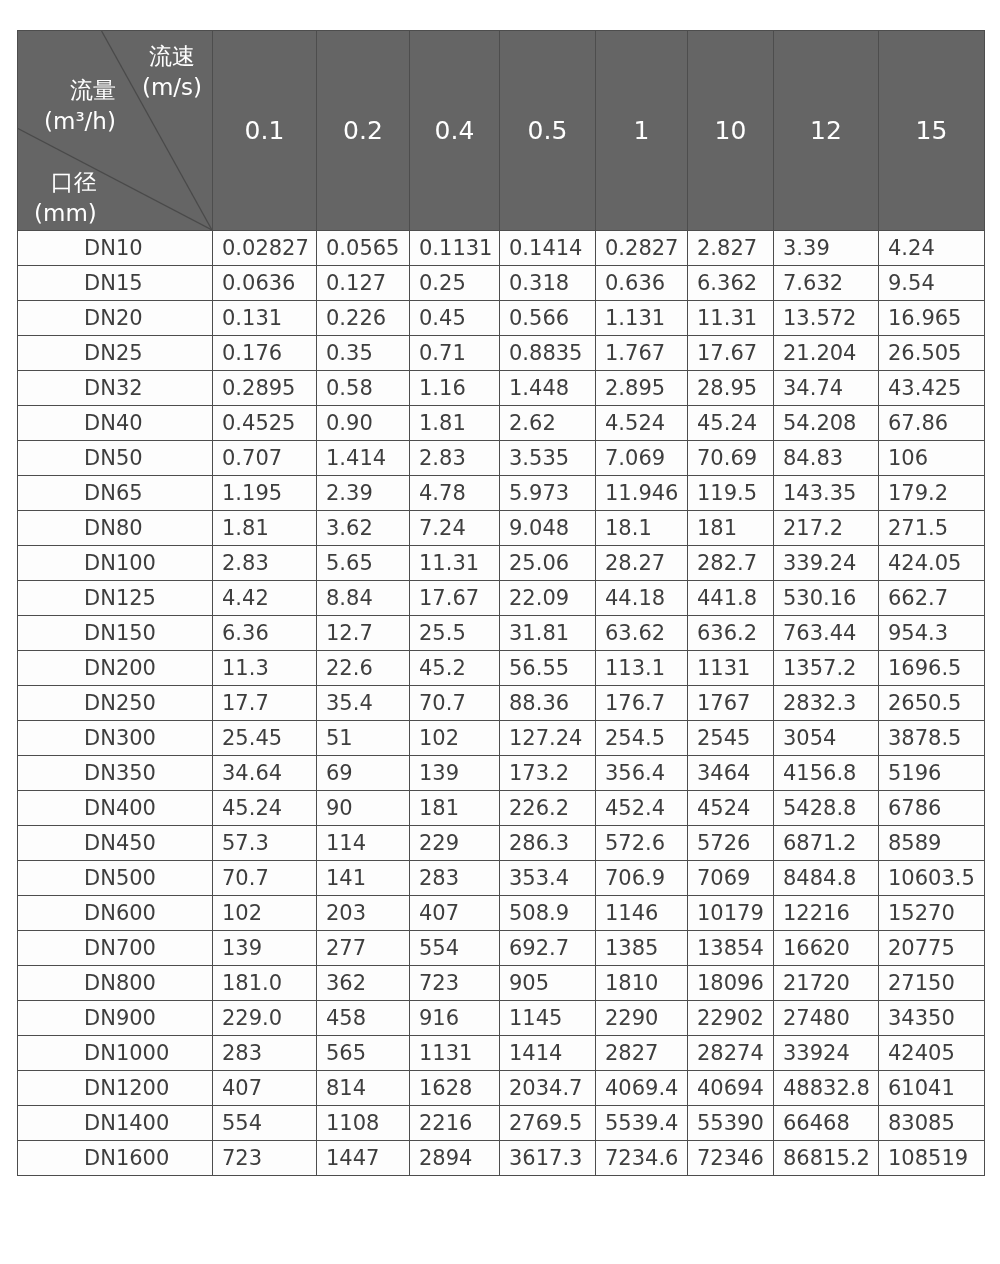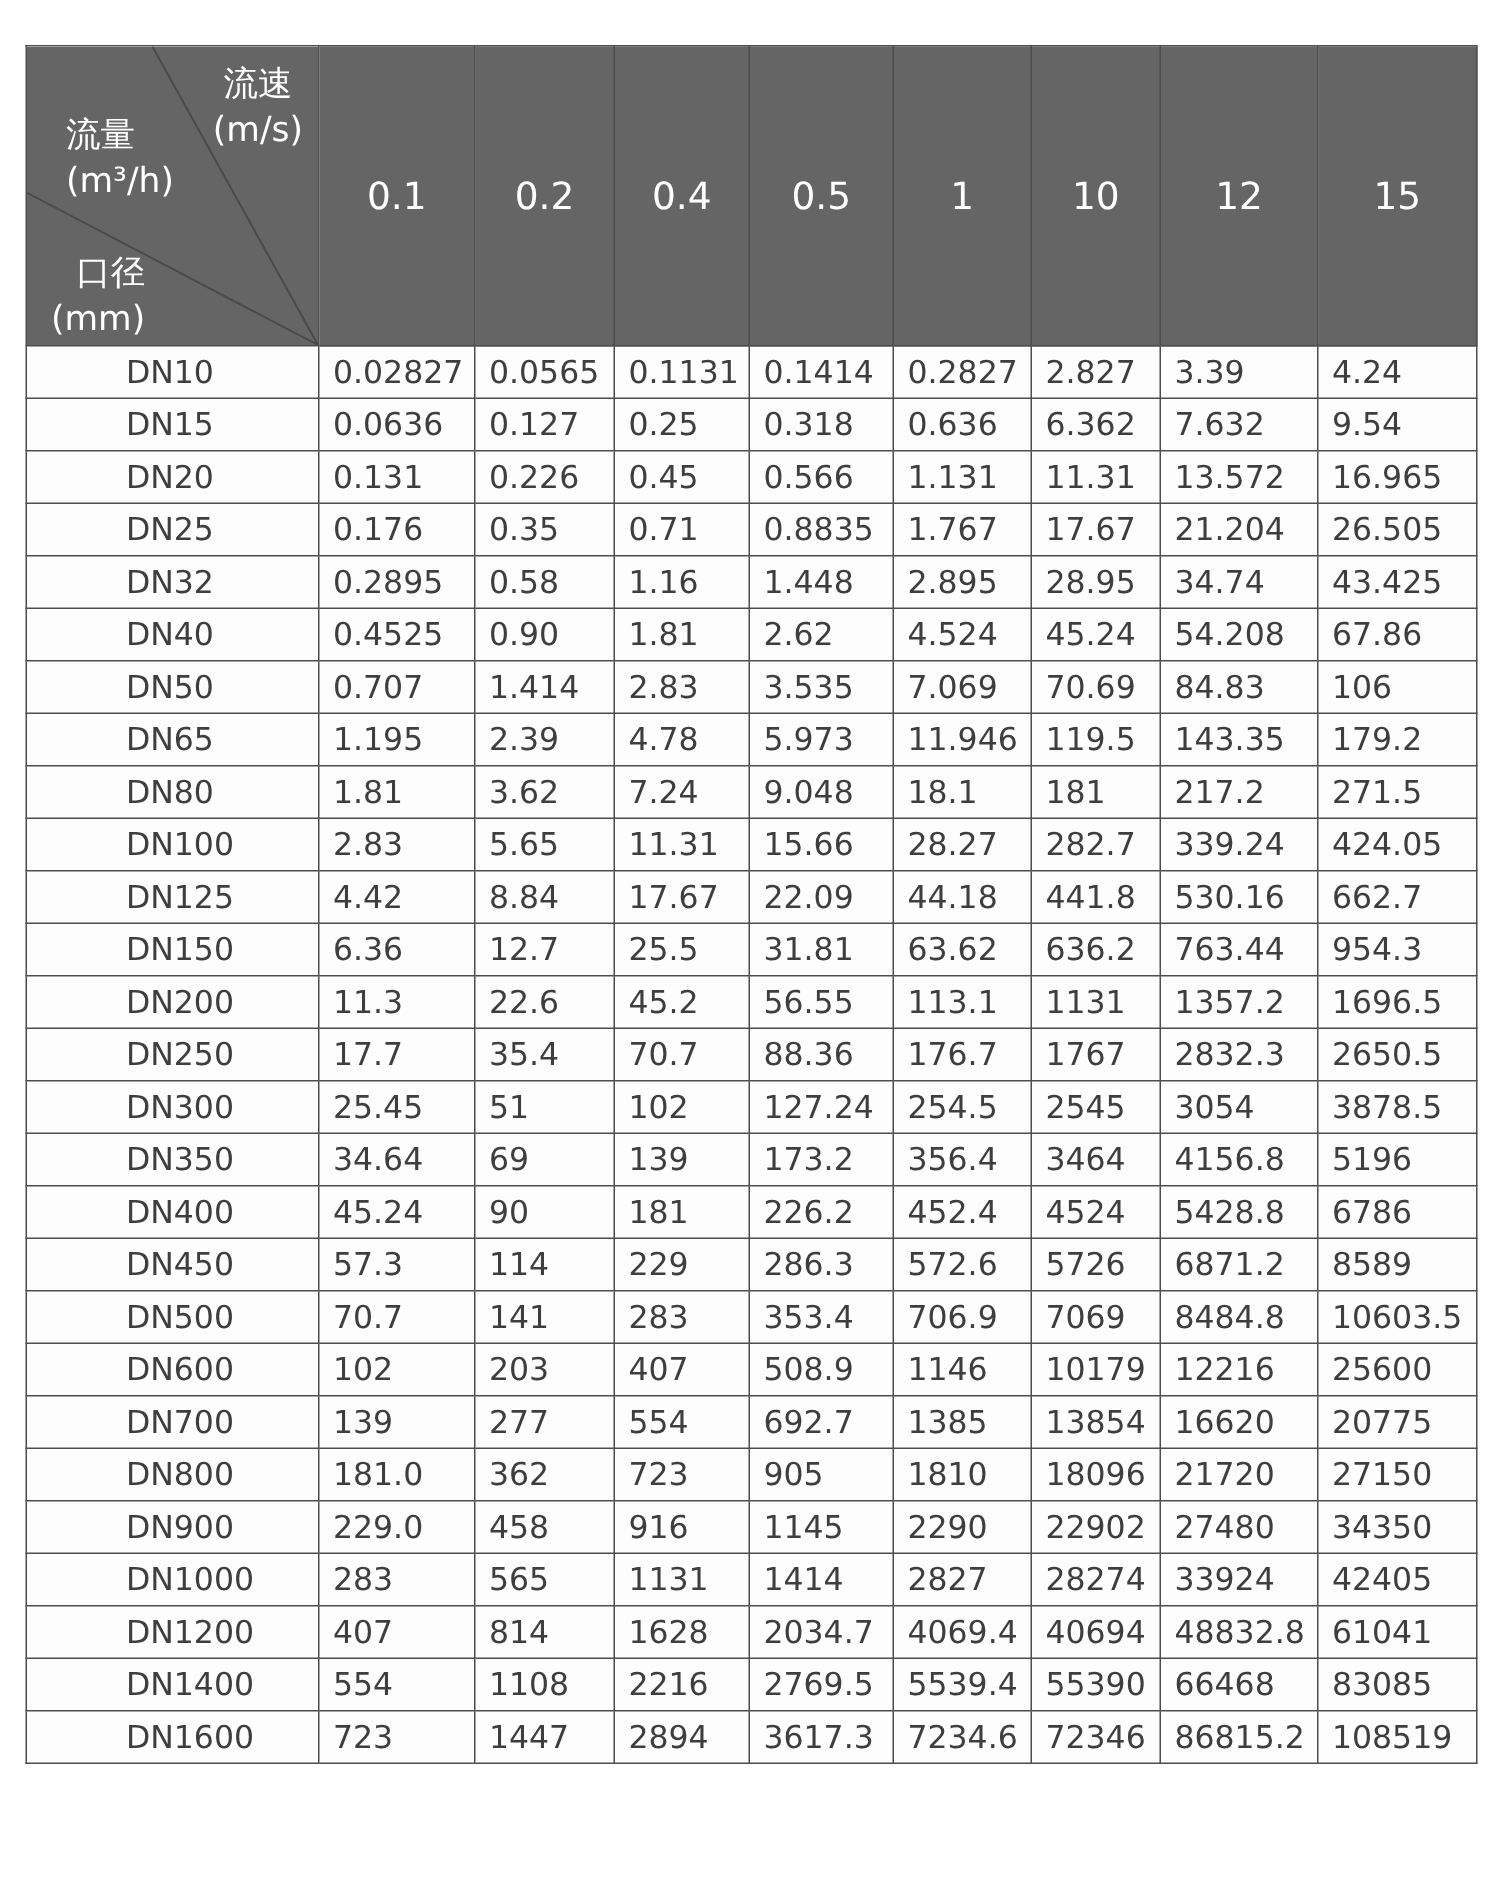--- a/index.html
+++ b/index.html
@@ -20,21 +20,21 @@
   thead th {
     background:var(--header-bg); color:var(--header-text);
     height:200px; font-size:25px; font-weight:400; text-align:center; vertical-align:middle;
   }
   th.corner-cell { position:relative; padding:0; }
   .corner-svg { position:absolute; left:0; top:0; width:100%; height:100%; display:block; }
   .corner-svg line { stroke:var(--diagonal-line); stroke-width:1.3; }
   .corner-label { position:absolute; color:var(--header-text); font-size:23px; font-weight:400;
                   line-height:31px; white-space:nowrap; }
   .corner-velocity { top:10px; right:10px; text-align:center; }
-  .corner-flow { top:44px; left:26px; text-align:left; }
+  .corner-flow { top:44px; left:26px; text-align:right; }
   .corner-diameter { top:136px; left:16px; text-align:right; }
   .corner-label .unit { display:block; }
 
   
   tbody td {
     background:var(--body-bg); color:var(--body-text);
     height:35px; font-size:21px; line-height:1; vertical-align:middle;
     text-align:left; padding-left:9px; white-space:nowrap; overflow:hidden;
   }
   tbody td.row-label { padding-left:66px; }
@@ -183,21 +183,21 @@
           <td>18.1</td>
           <td>181</td>
           <td>217.2</td>
           <td>271.5</td>
         </tr>
         <tr>
           <td class="row-label">DN100</td>
           <td>2.83</td>
           <td>5.65</td>
           <td>11.31</td>
-          <td>15.66</td>
+          <td>25.06</td>
           <td>28.27</td>
           <td>282.7</td>
           <td>339.24</td>
           <td>424.05</td>
         </tr>
         <tr>
           <td class="row-label">DN125</td>
           <td>4.42</td>
           <td>8.84</td>
           <td>17.67</td>
@@ -297,21 +297,21 @@
         </tr>
         <tr>
           <td class="row-label">DN600</td>
           <td>102</td>
           <td>203</td>
           <td>407</td>
           <td>508.9</td>
           <td>1146</td>
           <td>10179</td>
           <td>12216</td>
-          <td>25600</td>
+          <td>15270</td>
         </tr>
         <tr>
           <td class="row-label">DN700</td>
           <td>139</td>
           <td>277</td>
           <td>554</td>
           <td>692.7</td>
           <td>1385</td>
           <td>13854</td>
           <td>16620</td>

